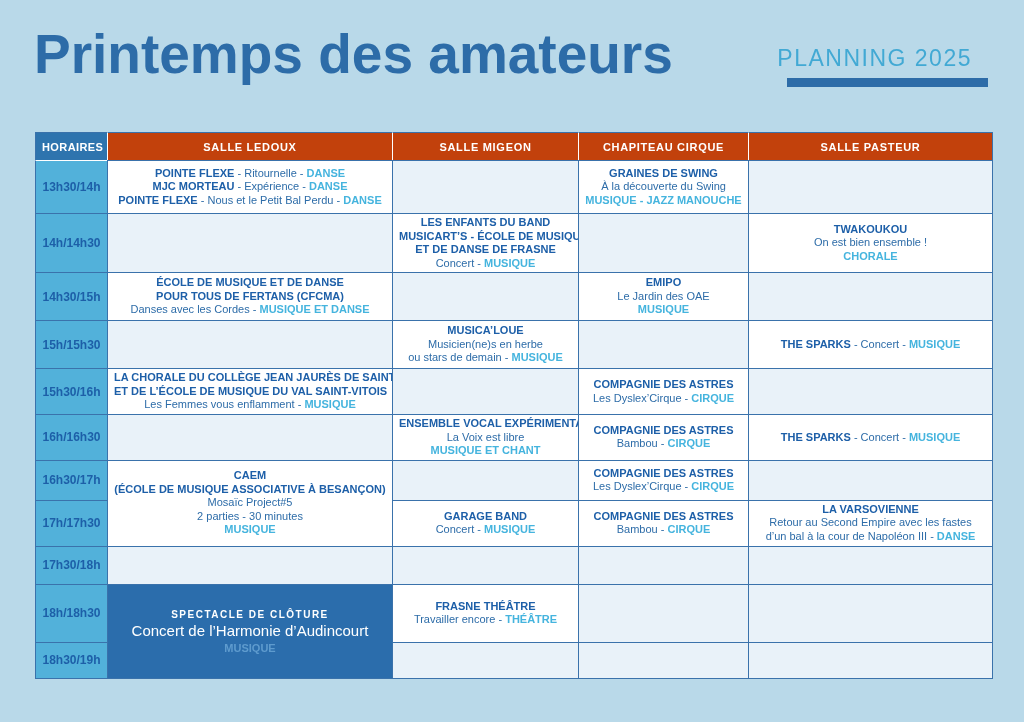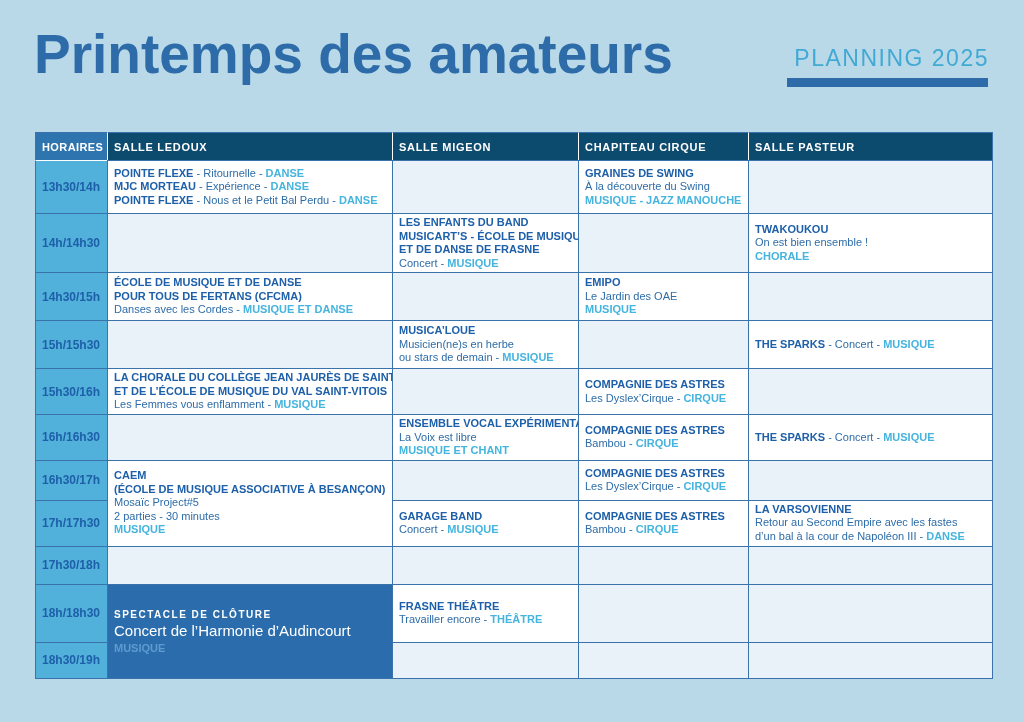--- a/index.html
+++ b/index.html
@@ -7,42 +7,42 @@
     width:1024px;height:722px;overflow:hidden;position:relative;
     background:#b9d9e9;
     font-family:"Liberation Sans",sans-serif;
   }
   .page{position:absolute;inset:0}
   .page-title{
     position:absolute;left:34px;top:22px;margin:0;
     font-size:55px;font-weight:700;color:#2d6ca8;letter-spacing:0px;text-align:center;
   }
   .planning-label{
-    position:absolute;right:35px;top:45px;
+    position:absolute;right:52px;top:45px;
     font-size:23px;font-weight:500;color:#42a9d4;letter-spacing:1.5px;
     white-space:nowrap;
   }
   .planning-underline{
     position:absolute;left:787px;top:78px;width:201px;height:9px;background:#2d6ca8;
   }
   table.planning{
     position:absolute;left:35px;top:132px;width:958px;
     border-collapse:separate;border-spacing:0;table-layout:fixed;
   }
   th,td{
     border-top:1.5px solid #3a72ab;border-left:1.5px solid #3a72ab;
-    padding:2px 6px;vertical-align:middle;text-align:left;overflow:hidden;
+    padding:2px 6px;vertical-align:middle;text-align:center;overflow:hidden;
   }
   tr > *:last-child{border-right:1.5px solid #3a72ab}
   tbody tr.last-row > td{border-bottom:1.5px solid #3a72ab}
   td.reach-bottom{border-bottom:1.5px solid #3a72ab}
   thead tr{height:28px}
   th{font-size:11px;font-weight:700;color:#ffffff}
   th.horaires{background:#2e74ae;letter-spacing:.4px}
-  th.salle{background:#0c4a6e;letter-spacing:.7px}
+  th.salle{background:#c2410c;letter-spacing:.7px}
   th + th{border-left-color:#ffffff}
   td.time{
     background:#52b1da;color:#1d5fa8;font-weight:700;font-size:12px;
   }
   tbody tr:first-child td.time{border-top-color:#ffffff}
   td.event{background:#ffffff}
   td.empty{background:#e9f2f9}
   td.event.dark{background:#2b6dac}
   .line{line-height:13.5px;font-size:11px;color:#2d6ca8;white-space:nowrap}
   .seg-bold{font-weight:700;color:#1d5fa8}

